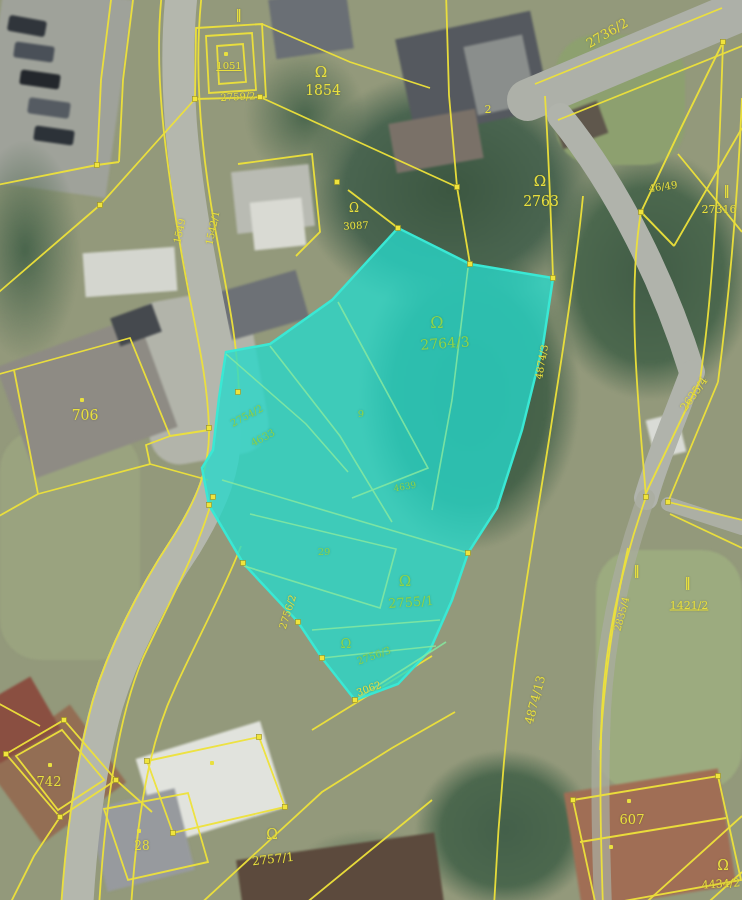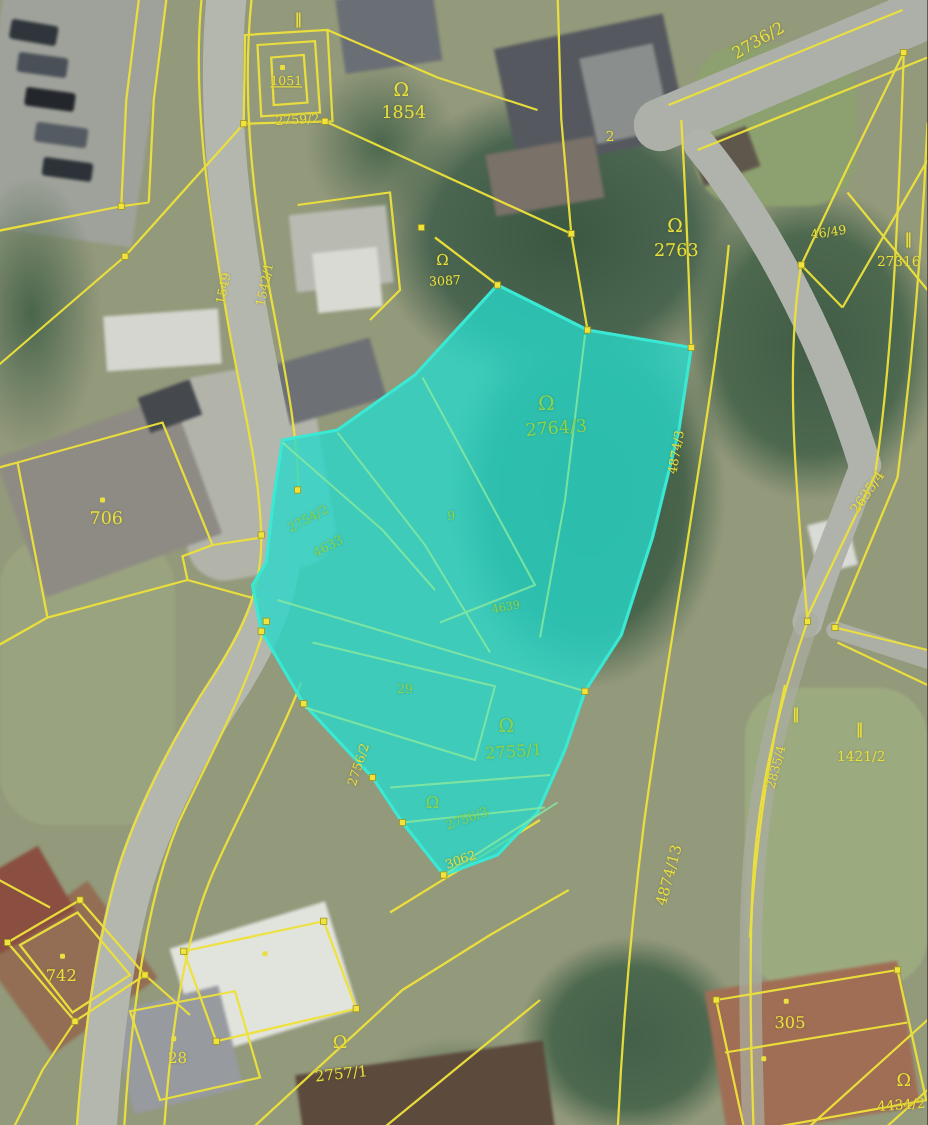--- a/index.html
+++ b/index.html
@@ -193,29 +193,29 @@
       <span class="lb num c-g" style="left: 411px; top: 602px; font-size: 13px; transform: translate(-50%, -50%) rotate(-4deg);">2755/1</span>
       <span class="lb num c-y" style="left: 288px; top: 612px; font-size: 10px; transform: translate(-50%, -50%) rotate(-72deg);">2756/2</span>
       <span class="lb sym c-g" style="left: 346px; top: 643px; font-size: 13px; transform: translate(-50%, -50%);">Ω</span>
       <span class="lb num c-g" style="left: 374px; top: 656px; font-size: 10px; transform: translate(-50%, -50%) rotate(-20deg);">2756/3</span>
       <span class="lb num c-y" style="left: 369px; top: 689px; font-size: 10px; transform: translate(-50%, -50%) rotate(-20deg);">3062</span>
       <span class="lb num c-y" style="left: 542px; top: 362px; font-size: 10px; transform: translate(-50%, -50%) rotate(-80deg);">4874/3</span>
       <span class="lb num c-y" style="left: 535px; top: 700px; font-size: 12px; transform: translate(-50%, -50%) rotate(-75deg);">4874/13</span>
       <span class="lb num c-y" style="left: 694px; top: 394px; font-size: 11px; transform: translate(-50%, -50%) rotate(-55deg);">2635/4</span>
       <span class="lb tick c-y" style="left: 637px; top: 571px; font-size: 12px; transform: translate(-50%, -50%);">‖</span>
       <span class="lb tick c-y" style="left: 688px; top: 583px; font-size: 12px; transform: translate(-50%, -50%);">‖</span>
-      <span class="lb num c-y" style="left: 689px; top: 605px; font-size: 11px; transform: translate(-50%, -50%);">1421/2</span>
+      <span class="lb num c-y" style="left: 689px; top: 605px; font-size: 11px; transform: translate(-50%, -50%); text-decoration: underline;">1421/2</span>
       <span class="lb num c-y" style="left: 622px; top: 614px; font-size: 10px; transform: translate(-50%, -50%) rotate(-75deg);">2835/4</span>
       <span class="lb dot c-y" style="left: 50px; top: 765px; transform: translate(-50%, -50%);"></span>
       <span class="lb num c-y" style="left: 49px; top: 781px; font-size: 13px; transform: translate(-50%, -50%);">742</span>
       <span class="lb dot c-y" style="left: 212px; top: 763px; transform: translate(-50%, -50%);"></span>
       <span class="lb dot c-y" style="left: 139px; top: 831px; transform: translate(-50%, -50%);"></span>
       <span class="lb num c-y" style="left: 142px; top: 846px; font-size: 12px; transform: translate(-50%, -50%);">28</span>
       <span class="lb sym c-y" style="left: 272px; top: 834px; font-size: 14px; transform: translate(-50%, -50%);">Ω</span>
       <span class="lb num c-y" style="left: 273px; top: 859px; font-size: 12px; transform: translate(-50%, -50%) rotate(-6deg);">2757/1</span>
       <span class="lb dot c-y" style="left: 629px; top: 801px; transform: translate(-50%, -50%);"></span>
-      <span class="lb num c-y" style="left: 632px; top: 819px; font-size: 13px; transform: translate(-50%, -50%);">305</span>
+      <span class="lb num c-y" style="left: 632px; top: 819px; font-size: 13px; transform: translate(-50%, -50%);">607</span>
       <span class="lb dot c-y" style="left: 611px; top: 847px; transform: translate(-50%, -50%);"></span>
       <span class="lb sym c-y" style="left: 723px; top: 865px; font-size: 14px; transform: translate(-50%, -50%);">Ω</span>
       <span class="lb num c-y" style="left: 721px; top: 884px; font-size: 11px; transform: translate(-50%, -50%) rotate(-4deg);">4434/2</span>
     </div>
 
 </div>
 
 </body></html>

